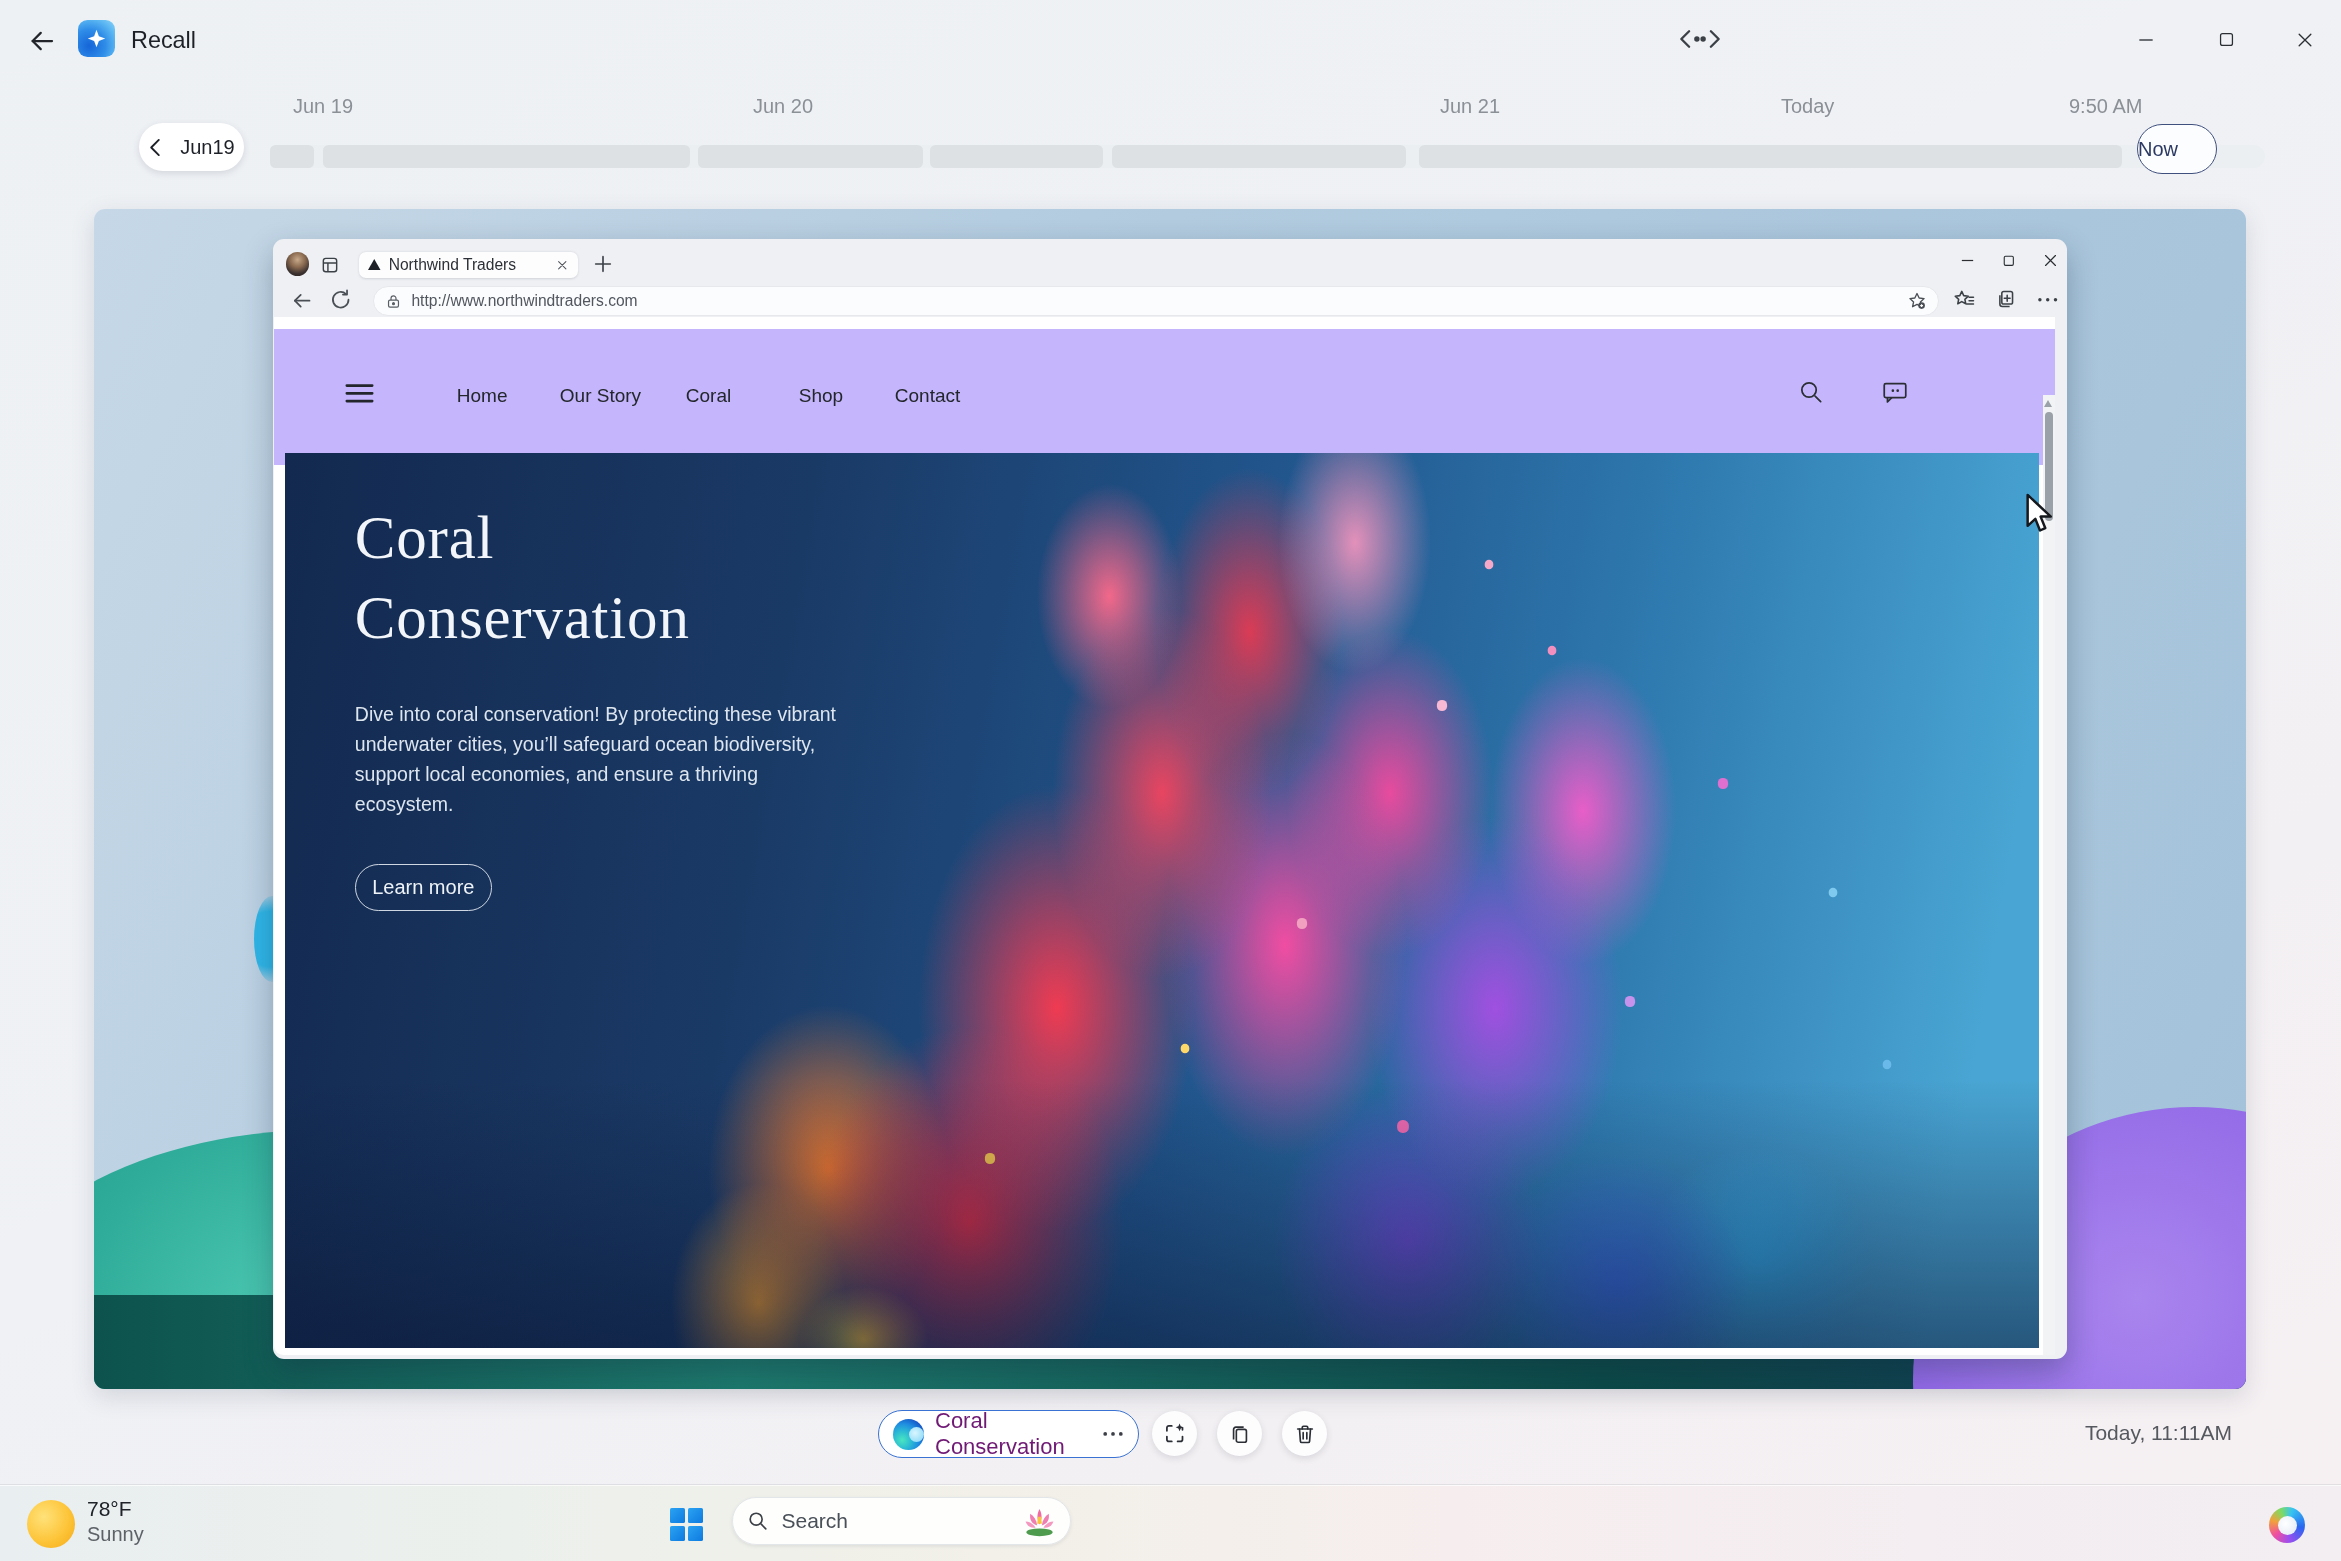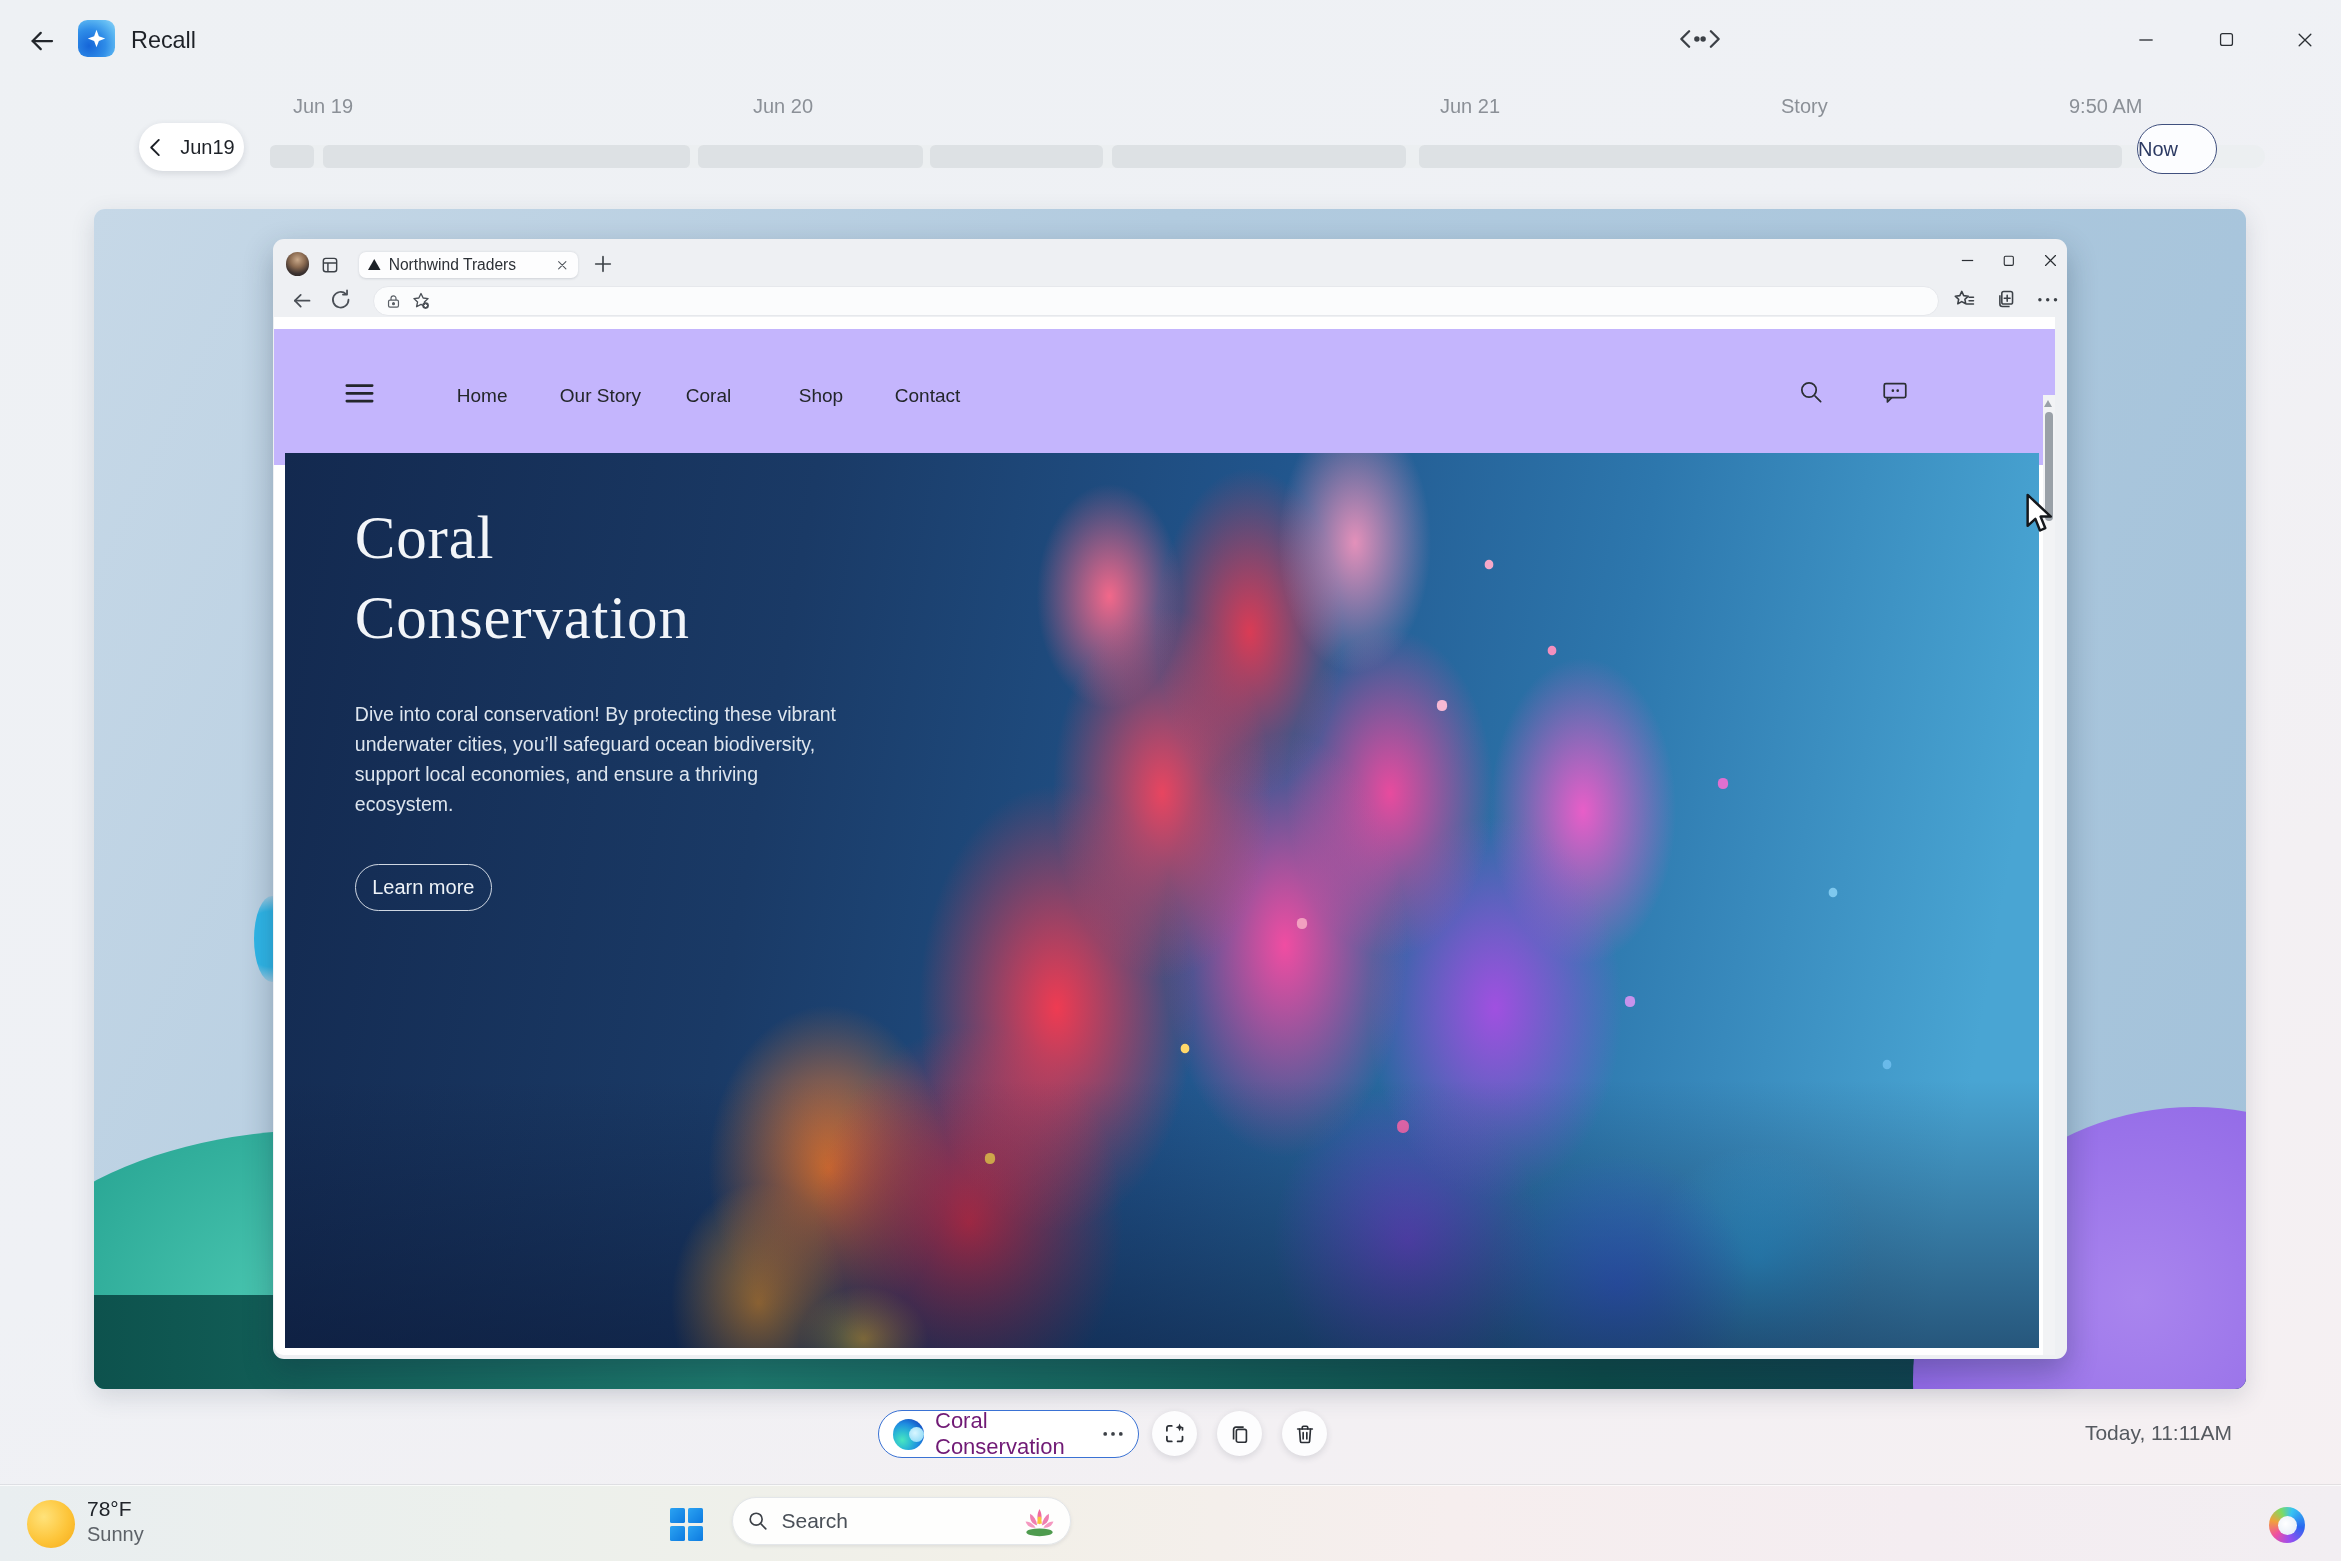--- a/index.html
+++ b/index.html
@@ -181,21 +181,21 @@
   </div>
   <div class="abs winbtn close">
     <svg width="20" height="20" viewBox="0 0 24 24" stroke="#2b2f34" stroke-width="1.6" stroke-linecap="round">
         <path d="M5 5l14 14M19 5 5 19"></path>
       </svg>
   </div>
 
   <div class="abs tl-label" style="left:293px">Jun 19</div>
   <div class="abs tl-label" style="left:753px">Jun 20</div>
   <div class="abs tl-label" style="left:1440px">Jun 21</div>
-  <div class="abs tl-label" style="left:1781px">Story</div>
+  <div class="abs tl-label" style="left:1781px">Today</div>
   <div class="abs tl-label" style="left:2069px">9:50 AM</div>
 
   <div class="abs tl-track">
     <div class="tl-seg" style="left:0px;width:44px"></div>
     <div class="tl-seg" style="left:53px;width:367px"></div>
     <div class="tl-seg" style="left:428px;width:225px"></div>
     <div class="tl-seg" style="left:660px;width:173px"></div>
     <div class="tl-seg" style="left:842px;width:294px"></div>
     <div class="tl-seg" style="left:1149px;width:703px"></div>
   </div>
@@ -278,20 +278,21 @@
         </svg>
     </div>
     <div class="abs urlbar">
       <span>
         <svg width="17" height="17" viewBox="0 0 24 24" fill="none" stroke="#5a5f66" stroke-width="1.7">
             <rect x="5" y="10" width="14" height="10" rx="2"></rect>
             <path d="M8.5 10V7.5a3.5 3.5 0 0 1 7 0V10"></path>
             <circle cx="12" cy="15" r="1.3" fill="#5a5f66"></circle>
           </svg>
       </span>
+      <span class="url-text">http://www.northwindtraders.com</span>
       <span>
         <svg width="20" height="20" viewBox="0 0 24 24" fill="none" stroke="#4a4f56" stroke-width="1.6" stroke-linejoin="round">
             <path d="m12 3 2.6 5.4 5.9.7-4.4 4 1.2 5.8L12 16l-5.3 2.9 1.2-5.8-4.4-4 5.9-.7z"></path>
             <circle cx="17.5" cy="17.5" r="4" fill="#4a4f56" stroke="none"></circle>
             <path d="M17.5 15.8v3.4M15.8 17.5h3.4" stroke="#ffffff" stroke-width="1.4"></path>
           </svg>
       </span>
     </div>
     <div class="abs" style="left:1680px;top:49px">
       <svg width="23.4" height="23.4" viewBox="0 0 24 24" fill="none" stroke="#3c4147" stroke-width="1.6" stroke-linejoin="round">

